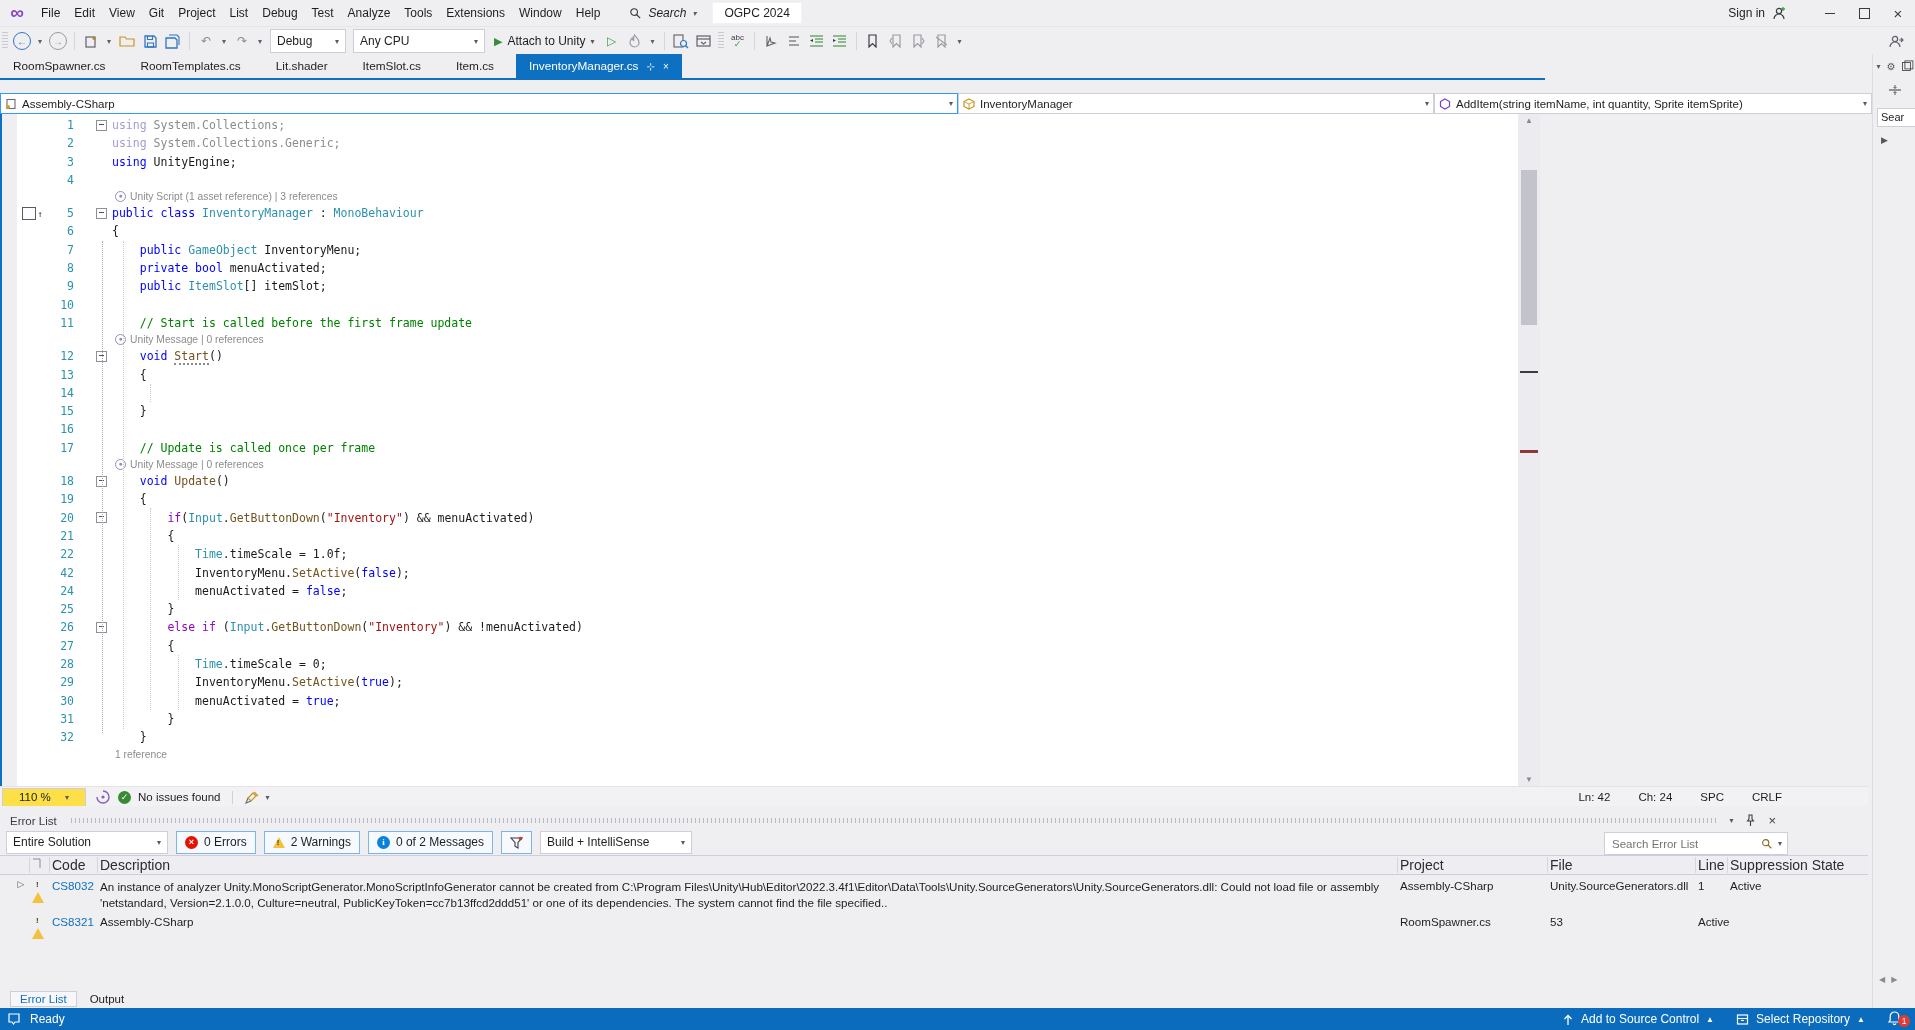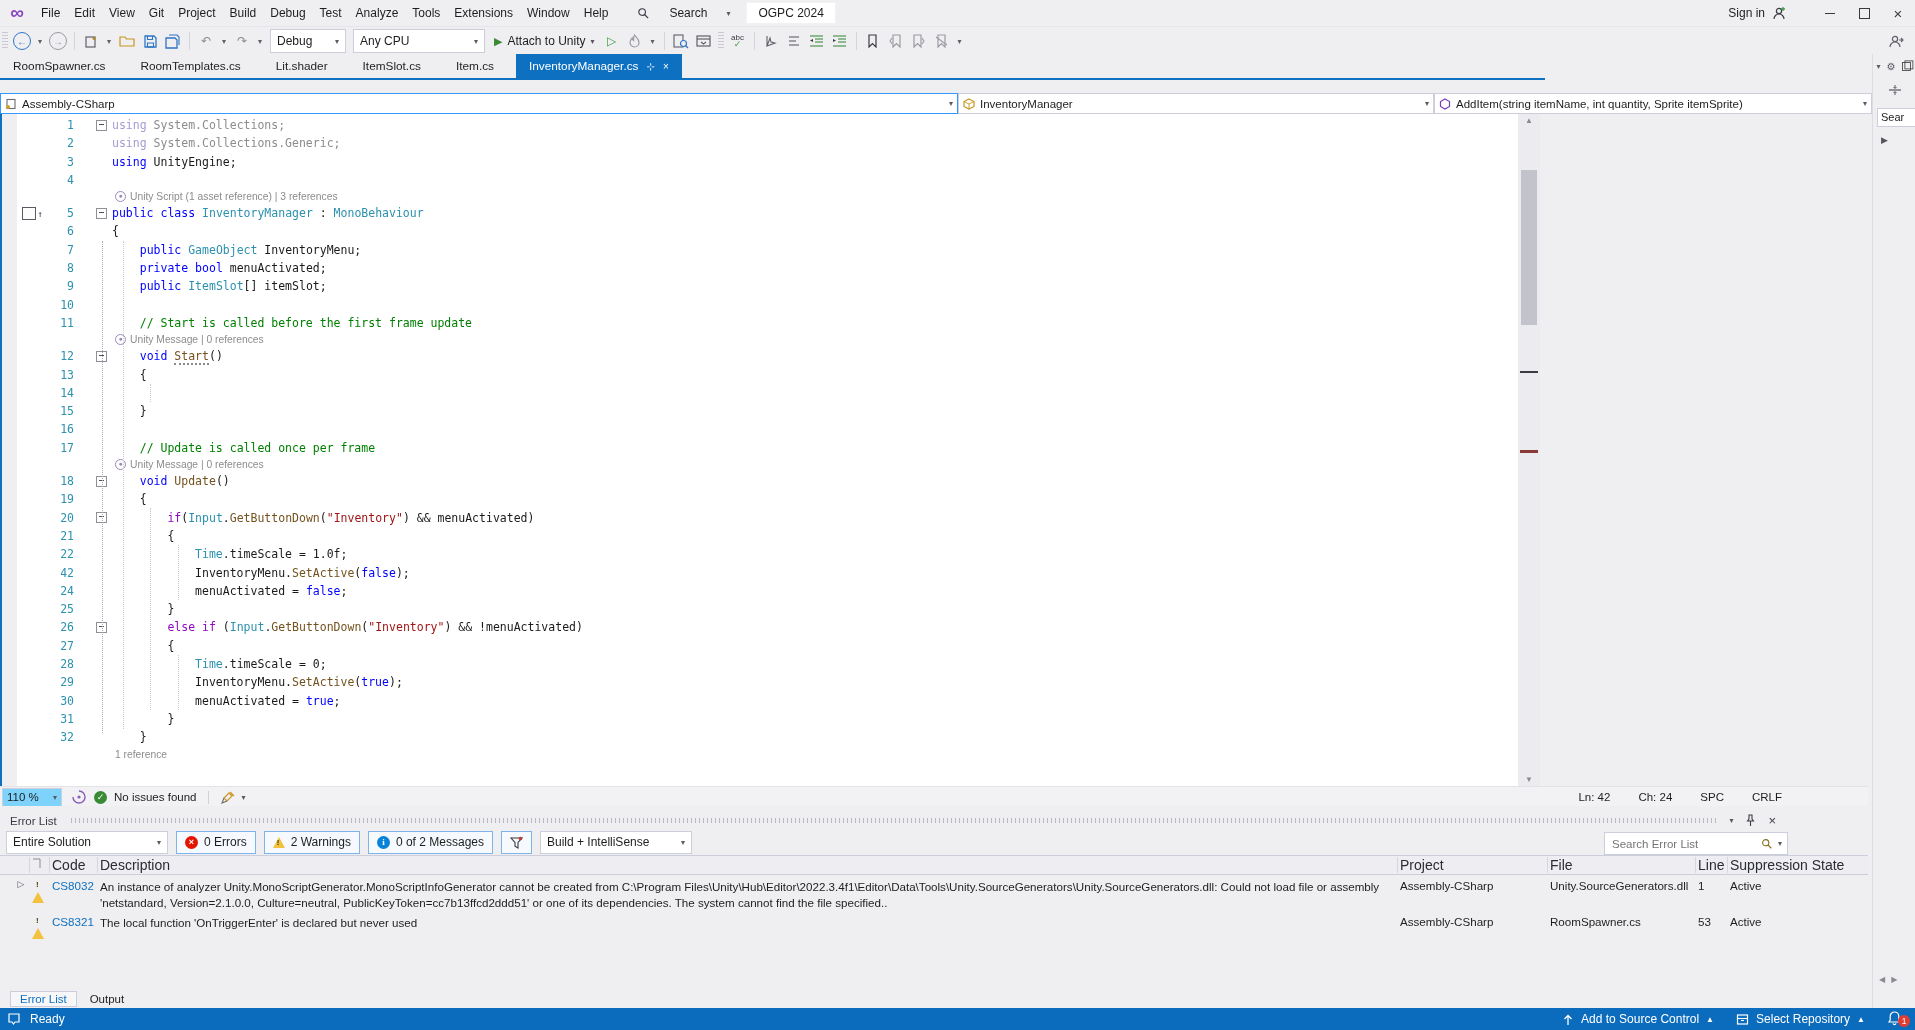--- a/index.html
+++ b/index.html
@@ -3,21 +3,21 @@
 <meta charset="utf-8">
 <style>
   html,body{margin:0;padding:0;background:#d4d4d8;}
   #app{position:relative;width:1915px;height:1030px;background:#EFEFF2;overflow:hidden;
        font-family:"Liberation Sans",sans-serif;font-size:12px;color:#1E1E1E;}
   
   .titlebar{position:absolute;left:0;top:0;width:1915px;height:26px;display:flex;align-items:center;background:#EFEFF2;}
   .vslogo{width:34px;text-align:center;font-size:19px;font-weight:bold;color:#8647C0;line-height:24px;}
   .menu{display:flex;height:26px;align-items:center;}
   .menu .mi{padding:0 7px;line-height:26px;cursor:default;}
-  .tb-search{display:flex;align-items:center;gap:19px;margin-left:22px;color:#1E1E1E;}
+  .tb-search{display:flex;align-items:center;gap:6px;margin-left:22px;color:#1E1E1E;font-style:italic;}
   .caret{font-size:8px;color:#5a5a60;}
   .sol-pill{margin-left:16px;background:#FFFFFF;padding:3px 11px;border:1px solid #F2F2F5;}
   .tb-right{margin-left:auto;display:flex;align-items:center;height:26px;}
   .signin{display:flex;align-items:center;gap:6px;margin-right:26px;}
   .winbtn{width:34px;height:26px;display:flex;align-items:center;justify-content:center;color:#3a3a3a;}
   .restore-glyph{width:9px;height:9px;border:1px solid #3a3a3a;position:relative;background:#EFEFF2;}
   .restore-glyph::before{content:"";position:absolute;left:2px;top:-3px;width:9px;height:9px;border:1px solid #3a3a3a;z-index:-1;}
   
   .toolbar{position:absolute;left:0;top:26px;width:1915px;height:28px;display:flex;align-items:center;border-top:1px solid #E6E6EA;border-bottom:1px solid #DFDFE4;background:#EFEFF2;gap:1px;}
   .tico{height:24px;min-width:22px;display:flex;align-items:center;justify-content:center;color:#5f6069;}
@@ -63,21 +63,21 @@
   .s-mu{color:#74531F;border-bottom:2px dotted #8a8a8a;}
   .s-fkw{color:#A59BD1;} .s-f{color:#8C8C8C;}
   .vguide{position:absolute;width:0;border-left:1px dotted #C9C9D2;}
   .foldline{position:absolute;width:0;border-left:1px dotted #ABABB5;}
   .vscroll{position:absolute;left:1516px;top:0;width:22px;height:672px;background:#ECECF0;}
   .vthumb{position:absolute;left:3px;width:16px;background:#C2C3CB;}
   .smark{position:absolute;left:2px;width:18px;}
   .sarrow{position:absolute;left:0;width:22px;text-align:center;font-size:8px;color:#8a8a92;}
   
   .edbar{position:absolute;left:0;top:786px;width:1868px;height:20px;background:#F2F2F5;border-top:1px solid #E2E2E7;display:flex;align-items:center;font-size:11.5px;}
-  .zoomcombo{height:17px;width:50px;background:#7dd3fc;border:1px solid #CCCEDB;display:flex;align-items:center;padding:0 4px;gap:4px;margin-left:2px;}
+  .zoomcombo{height:17px;width:50px;background:#fde047;border:1px solid #CCCEDB;display:flex;align-items:center;padding:0 16px;gap:4px;margin-left:2px;}
   .healthok{width:13px;height:13px;border-radius:50%;background:#388A34;color:#fff;font-size:9px;display:flex;align-items:center;justify-content:center;}
   .edbar-right{margin-left:auto;display:flex;gap:28px;margin-right:86px;}
   
   .splitter{position:absolute;left:0;top:806px;width:1915px;height:6px;background:#EFEFF2;}
   .errorlist{position:absolute;left:0;top:812px;width:1868px;height:176px;background:#EFEFF2;}
   .el-head{height:17px;display:flex;align-items:center;padding-left:10px;font-size:11.5px;color:#3b3b45;}
   .el-grip{flex:1;height:5px;margin:0 12px 0 14px;background:repeating-linear-gradient(90deg,#B9B9C2 0 1px,transparent 1px 4px);}
   .el-headicons{display:flex;gap:12px;margin-right:92px;color:#3b3b45;align-items:center;}
   .el-toolbar{height:26px;display:flex;align-items:center;gap:8px;padding-left:6px;}
   .el-combo{height:21px;background:#fff;border:1px solid #CCCEDB;display:flex;align-items:center;padding:0 6px;}
@@ -123,21 +123,21 @@
 <div id="app">
 
   <div class="titlebar">
     <span class="vslogo">∞</span>
     <nav class="menu" id="menubar">
         <span class="mi">File</span>
         <span class="mi">Edit</span>
         <span class="mi">View</span>
         <span class="mi">Git</span>
         <span class="mi">Project</span>
-        <span class="mi">Build</span>
+        <span class="mi">List</span>
         <span class="mi">Debug</span>
         <span class="mi">Test</span>
         <span class="mi">Analyze</span>
         <span class="mi">Tools</span>
         <span class="mi">Extensions</span>
         <span class="mi">Window</span>
         <span class="mi">Help</span>
       </nav>
     <div class="tb-search">
       <svg class="ic" width="13" height="13" viewBox="0 0 14 14">
@@ -710,21 +710,20 @@
           <div>Assembly-CSharp</div>
           <div>Unity.SourceGenerators.dll</div>
           <div>1</div>
           <div>Active</div>
         </div>
         <div class="egrid erow">
           <div></div>
           <div class="eexp"></div>
           <div><span class="warn"></span></div>
           <div class="ecode">CS8321</div>
-          <div class="edesc">The local function 'OnTriggerEnter' is declared but never used</div>
           <div>Assembly-CSharp</div>
           <div>RoomSpawner.cs</div>
           <div>53</div>
           <div>Active</div>
         </div>
       </div>
   </div>
 
   <div class="paneltabs" id="panelTabs">
       <span class="ptab active">Error List</span>

